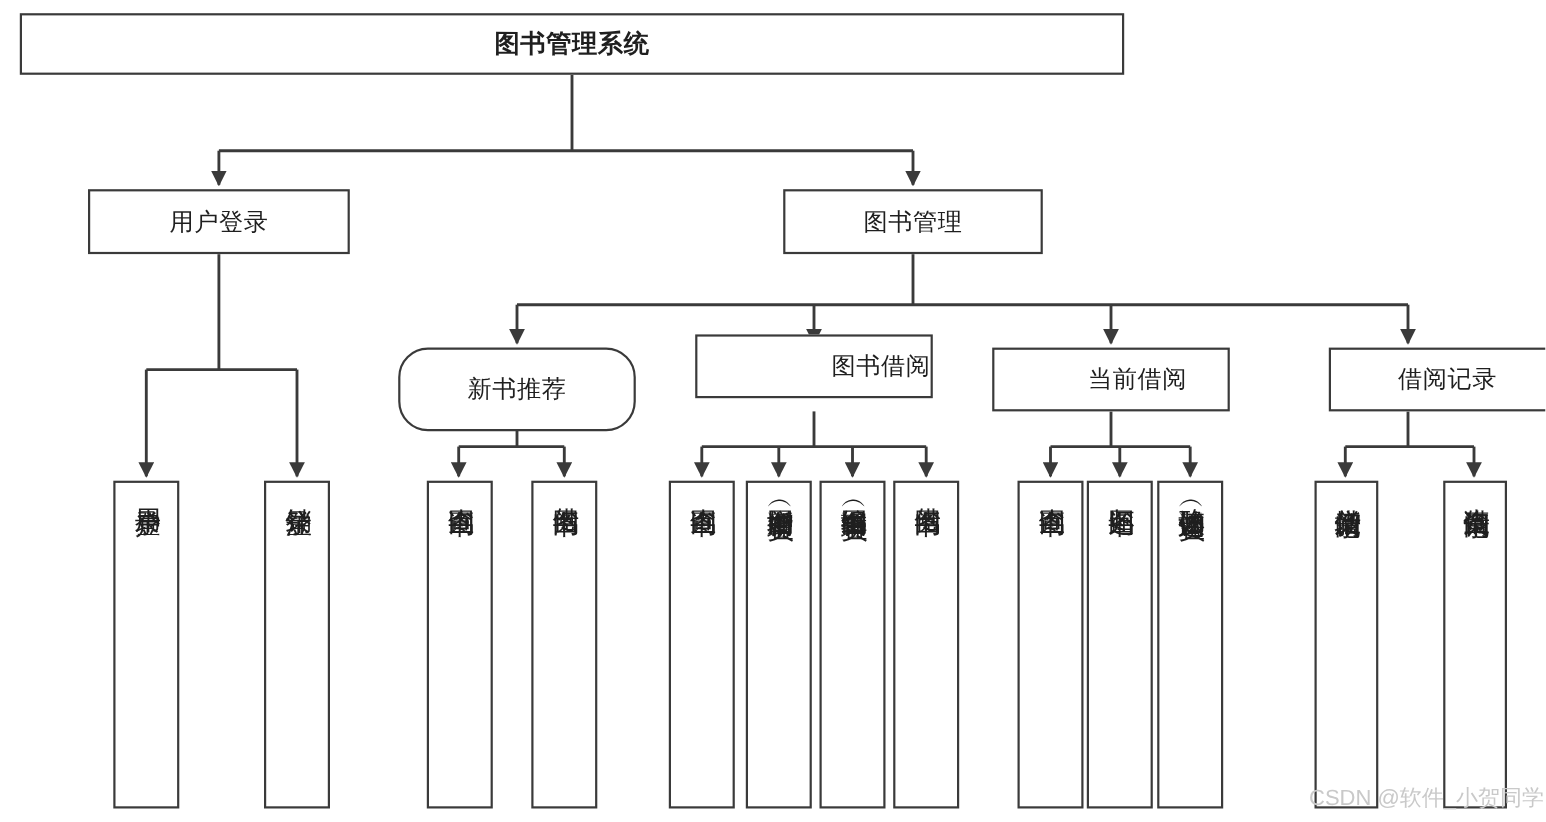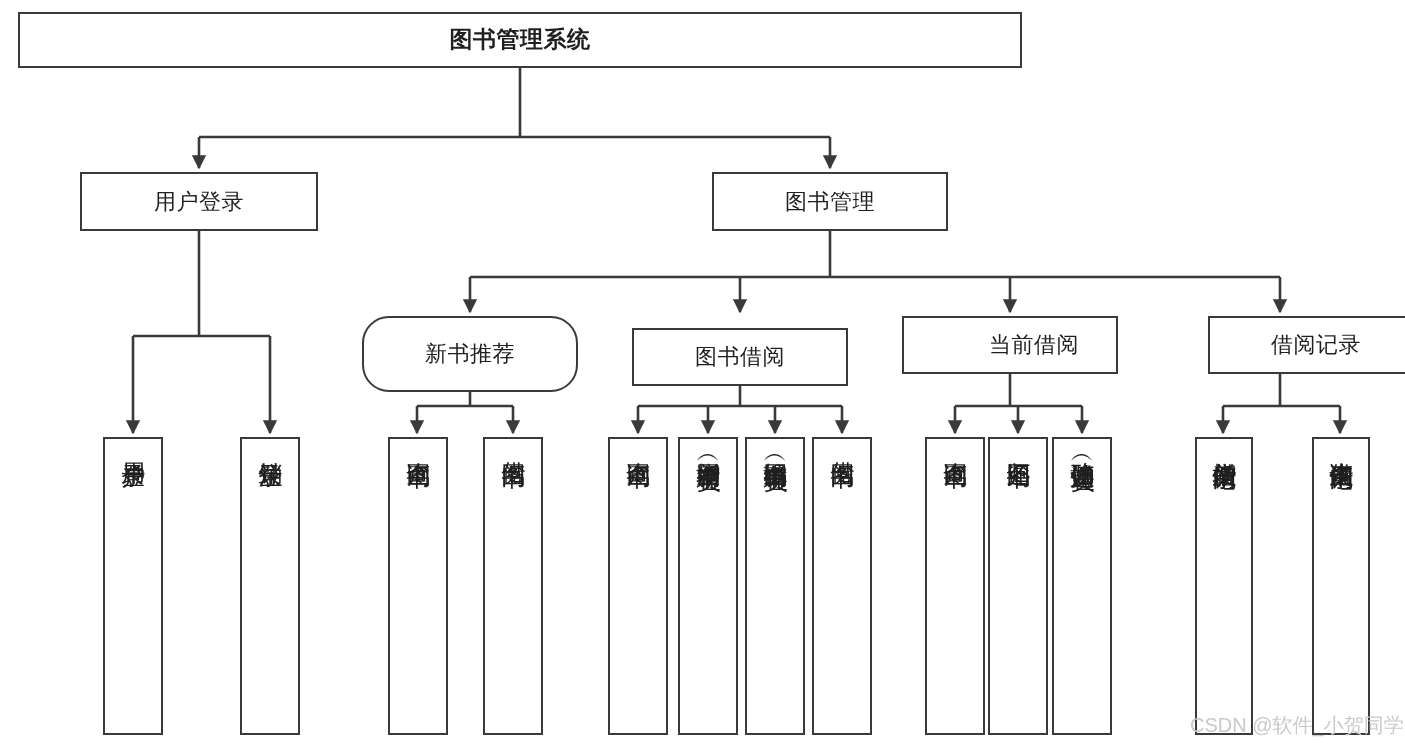--- a/index.html
+++ b/index.html
@@ -138,21 +138,21 @@
   <div class="node h" style="left:80px; top:172px; width:238px; height:59px;">
     <span class="node-label">用户登录</span>
   </div>
   <div class="node h" style="left:712px; top:172px; width:236px; height:59px;">
     <span class="node-label">图书管理</span>
   </div>
 
   <div class="node h" style="left:362px; top:316px; width:216px; height:76px;border-radius:27px;">
     <span class="node-label">新书推荐</span>
   </div>
-  <div class="node h" style="left:632px; top:328px; width:216px; height:58px;">
+  <div class="node h" style="left:632px; top:304px; width:216px; height:58px;justify-content:flex-end;">
     <span class="node-label">图书借阅</span>
   </div>
   <div class="node h" style="left:902px; top:316px; width:216px; height:58px;padding-left:48px;">
     <span class="node-label">当前借阅</span>
   </div>
   <div class="node h" style="left:1172px; top:316px; width:216px; height:58px;margin-left:36px;">
     <span class="node-label">借阅记录</span>
   </div>
 
   <div class="node v" style="left:103px; top:437px; width:60px; height:298px;">

